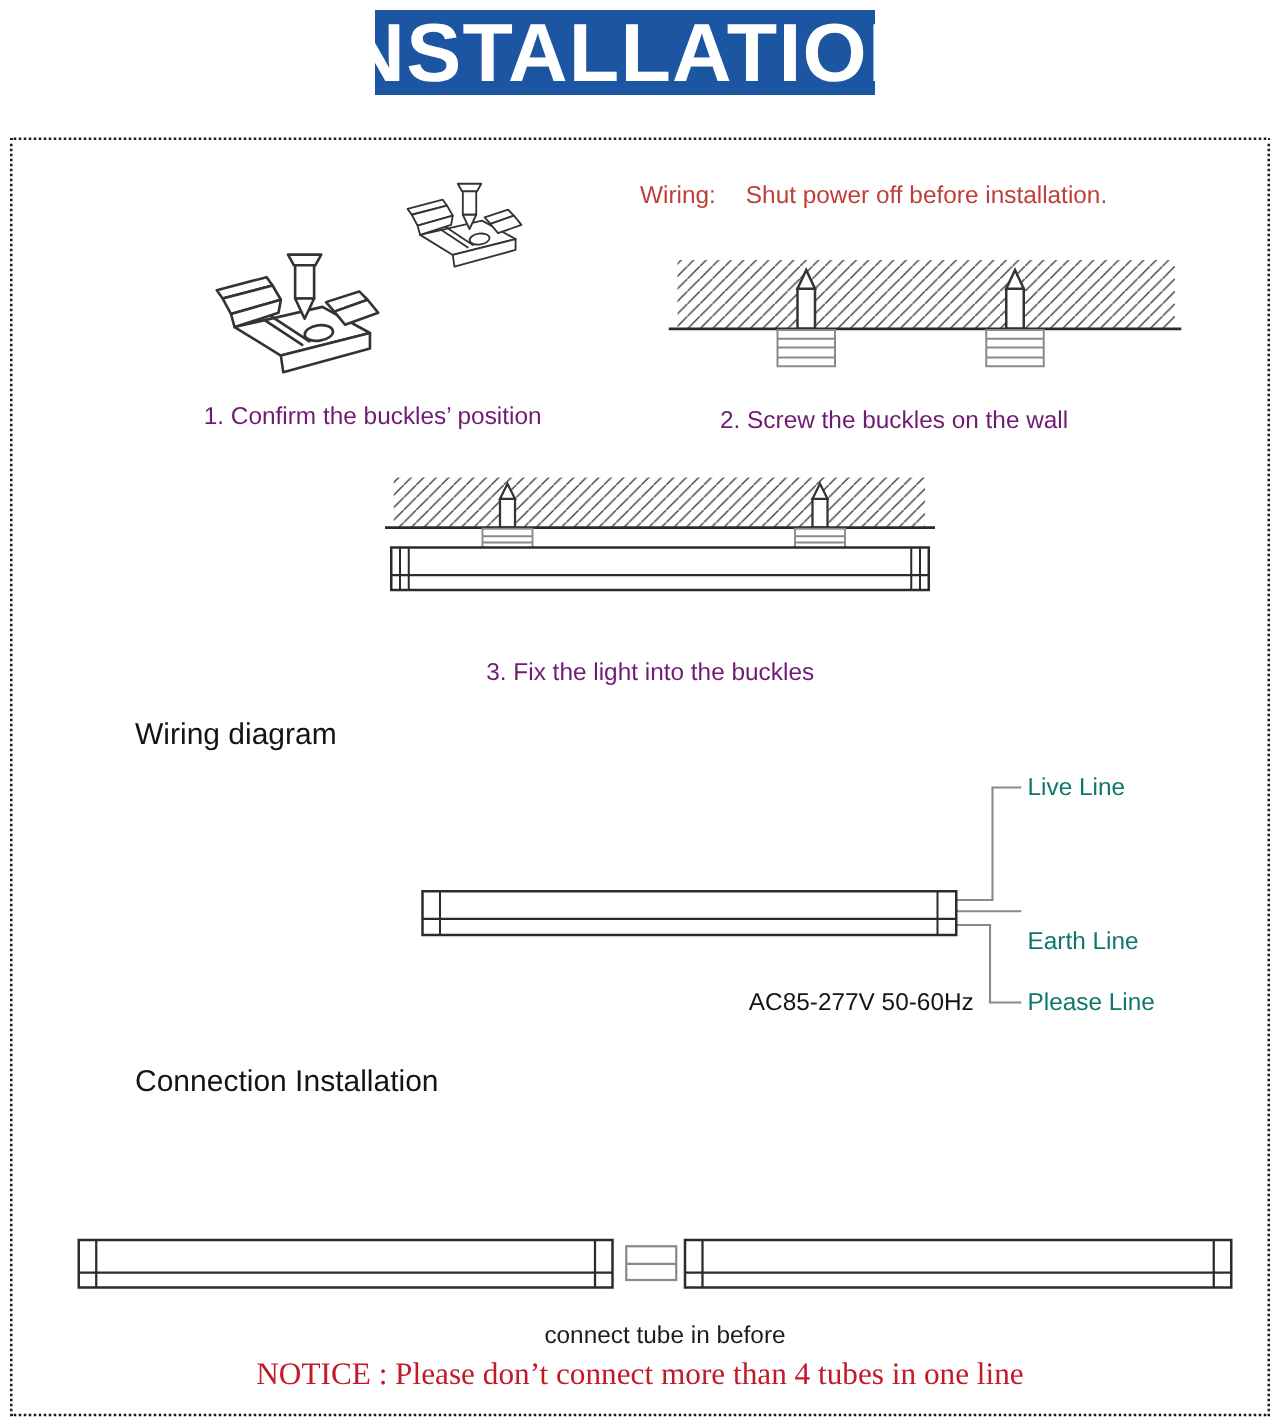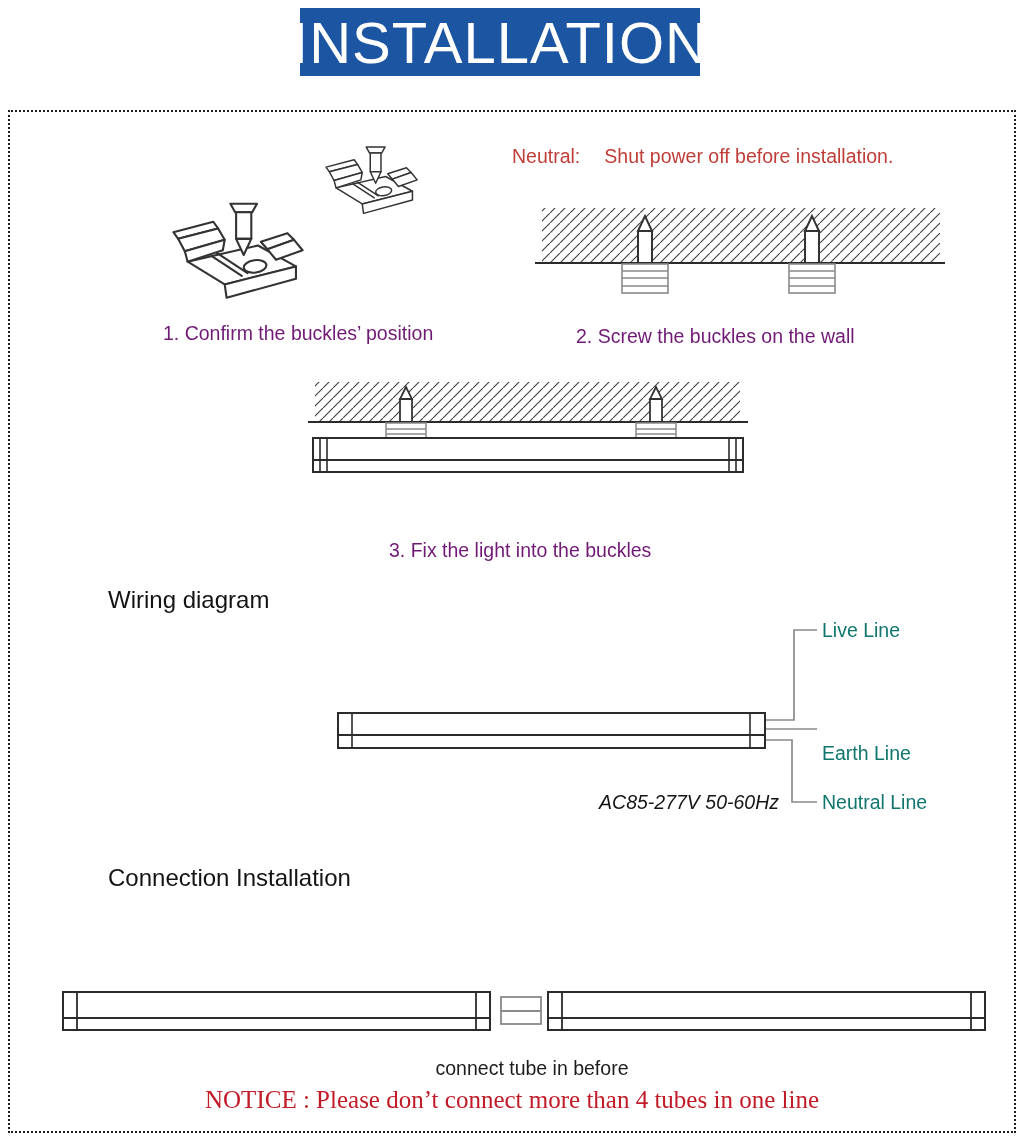--- a/index.html
+++ b/index.html
@@ -6,55 +6,55 @@
   .canvas{
     position:relative;width:1024px;height:1141px;background:#ffffff;
     font-family:"Liberation Sans",sans-serif;color:#1a1a1a;overflow:hidden;
   }
   .abs{position:absolute;}
   .banner{
     left:300px;top:8px;width:400px;height:68px;background:#1c56a2;
     display:flex;align-items:center;justify-content:center;
   }
   .banner-title{
-    color:#ffffff;font-size:58px;font-weight:normal;letter-spacing:1px;
+    color:#ffffff;font-size:66px;font-weight:bold;letter-spacing:1px;
     font-family:"Liberation Sans",sans-serif;
   }
   .border-box{
     left:8px;top:110px;width:1008px;height:1023px;
     border:2px dotted #1b1b1b;box-sizing:border-box;
   }
   .notice-top{
     left:512px;top:145px;display:flex;gap:24px;
     color:#bf3e38;font-size:19.5px;white-space:nowrap;
   }
   .caption{font-size:19.5px;color:#701a75;line-height:23px;white-space:nowrap;}
-  .heading{font-size:24px;color:#141414;white-space:nowrap;margin-top:12px;}
+  .heading{font-size:24px;color:#141414;white-space:nowrap;}
   .wire-label{font-size:19.5px;color:#0f766e;white-space:nowrap;}
-  .ac-label{font-size:19.5px;color:#141414;text-align:right;white-space:nowrap;font-style:italic;}
+  .ac-label{font-size:19.5px;color:#141414;text-align:right;white-space:nowrap;}
   .connect-caption{font-size:19.5px;color:#1d1d1d;text-align:center;}
   .warning-bottom{
     left:0;top:1086px;width:1024px;text-align:center;
     font-family:"Liberation Serif",serif;font-size:25px;color:#c11b28;white-space:nowrap;
   }
   svg{display:block;}
 </style>
 </head>
 <body>
 
 <div class="canvas">
 
   <div class="abs banner">
     <span class="banner-title">INSTALLATION</span>
   </div>
 
   <div class="abs border-box"></div>
 
   <div class="abs notice-top">
-    <span>Neutral:</span>
+    <span>Wiring:</span>
     <span>Shut power off before installation.</span>
   </div>
 
   <div class="abs" style="left:150px;top:138px;width:290px;height:185px;">
     <svg width="290" height="185" viewBox="0 0 290 185">
       <defs>
         <g id="clipShape" fill="#ffffff" stroke="#333333" stroke-width="2.2" stroke-linejoin="round" stroke-linecap="round">
 
           <path d="M27,67 L101,50 L141,72 L66,91 Z"></path>
 
@@ -158,21 +158,21 @@
         <rect x="10" y="60" width="430" height="34"></rect>
         <line x1="17" y1="60" x2="17" y2="94" stroke-width="1.6"></line>
         <line x1="24" y1="60" x2="24" y2="94" stroke-width="1.6"></line>
         <line x1="426" y1="60" x2="426" y2="94" stroke-width="1.6"></line>
         <line x1="433" y1="60" x2="433" y2="94" stroke-width="1.6"></line>
         <line x1="10" y1="82" x2="440" y2="82" stroke-width="1.8"></line>
       </g>
     </svg>
   </div>
 
-  <div class="abs caption" style="left:389px;top:539px;">3. Fix the light into the buckles</div>
+  <div class="abs caption" style="left:389px;top:527px;">3. Fix the light into the buckles</div>
 
   <div class="abs heading" style="left:108px;top:574px;">Wiring diagram</div>
 
   <div class="abs" style="left:335px;top:615px;width:485px;height:200px;">
     <svg width="485" height="200" viewBox="0 0 485 200">
 
       <g fill="none" stroke="#8a8a8a" stroke-width="1.7">
         <polyline points="430,105 459,105 459,15 482,15"></polyline>
         <line x1="430" y1="114" x2="482" y2="114"></line>
         <polyline points="430,125 457,125 457,187 482,187"></polyline>
@@ -182,21 +182,21 @@
         <rect x="3" y="98" width="427" height="35"></rect>
         <line x1="17" y1="98" x2="17" y2="133" stroke-width="1.6"></line>
         <line x1="415" y1="98" x2="415" y2="133" stroke-width="1.6"></line>
         <line x1="3" y1="120" x2="430" y2="120" stroke-width="1.8"></line>
       </g>
     </svg>
   </div>
 
   <div class="abs wire-label" style="left:822px;top:619px;">Live Line</div>
   <div class="abs wire-label" style="left:822px;top:719px;margin-top:23px;">Earth Line</div>
-  <div class="abs wire-label" style="left:822px;top:791px;">Neutral Line</div>
+  <div class="abs wire-label" style="left:822px;top:791px;">Please Line</div>
   <div class="abs ac-label" style="left:520px;top:791px;width:259px;">AC85-277V 50-60Hz</div>
 
   <div class="abs heading" style="left:108px;top:852px;">Connection Installation</div>
 
   <div class="abs" style="left:55px;top:985px;width:935px;height:55px;">
     <svg width="935" height="55" viewBox="0 0 935 55">
 
       <g fill="#ffffff" stroke="#8a8a8a" stroke-width="1.8">
         <rect x="446" y="12" width="40" height="27"></rect>
         <line x1="446" y1="26" x2="486" y2="26"></line>

